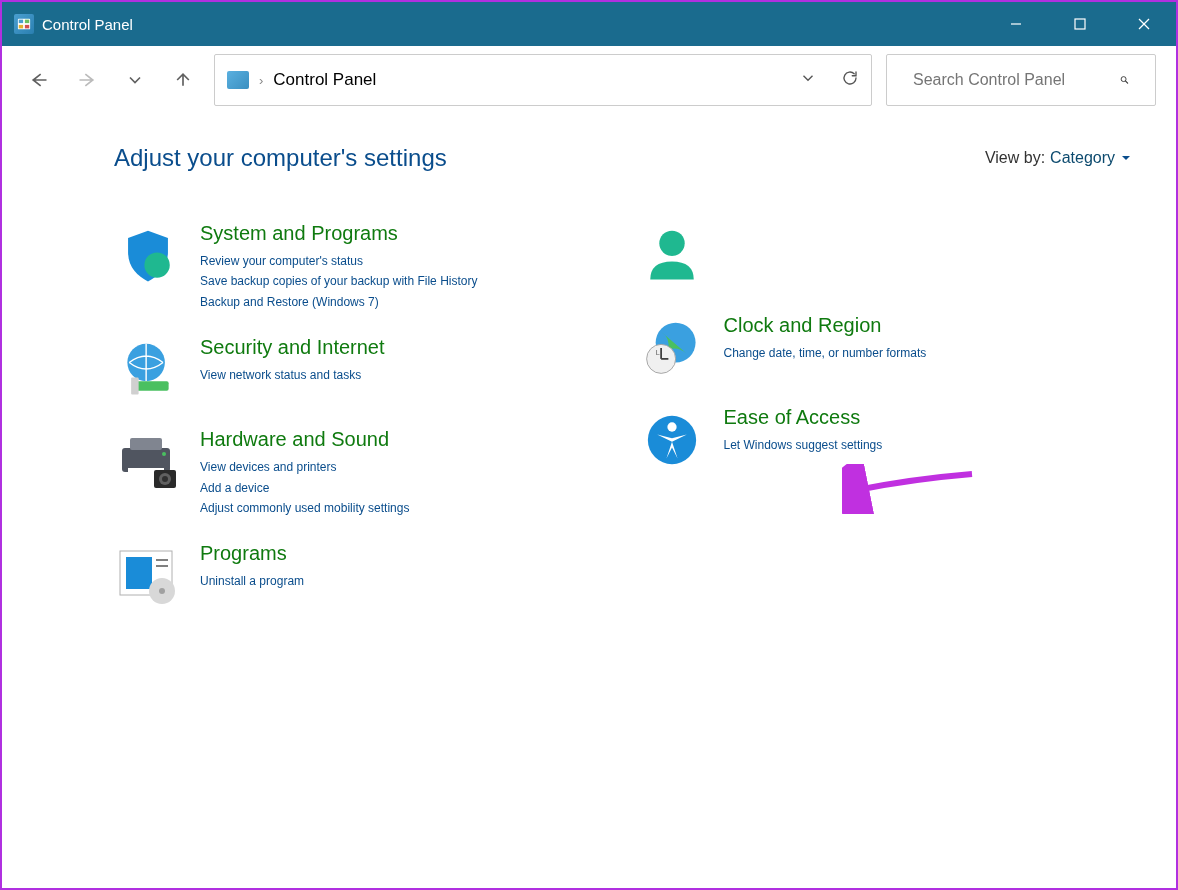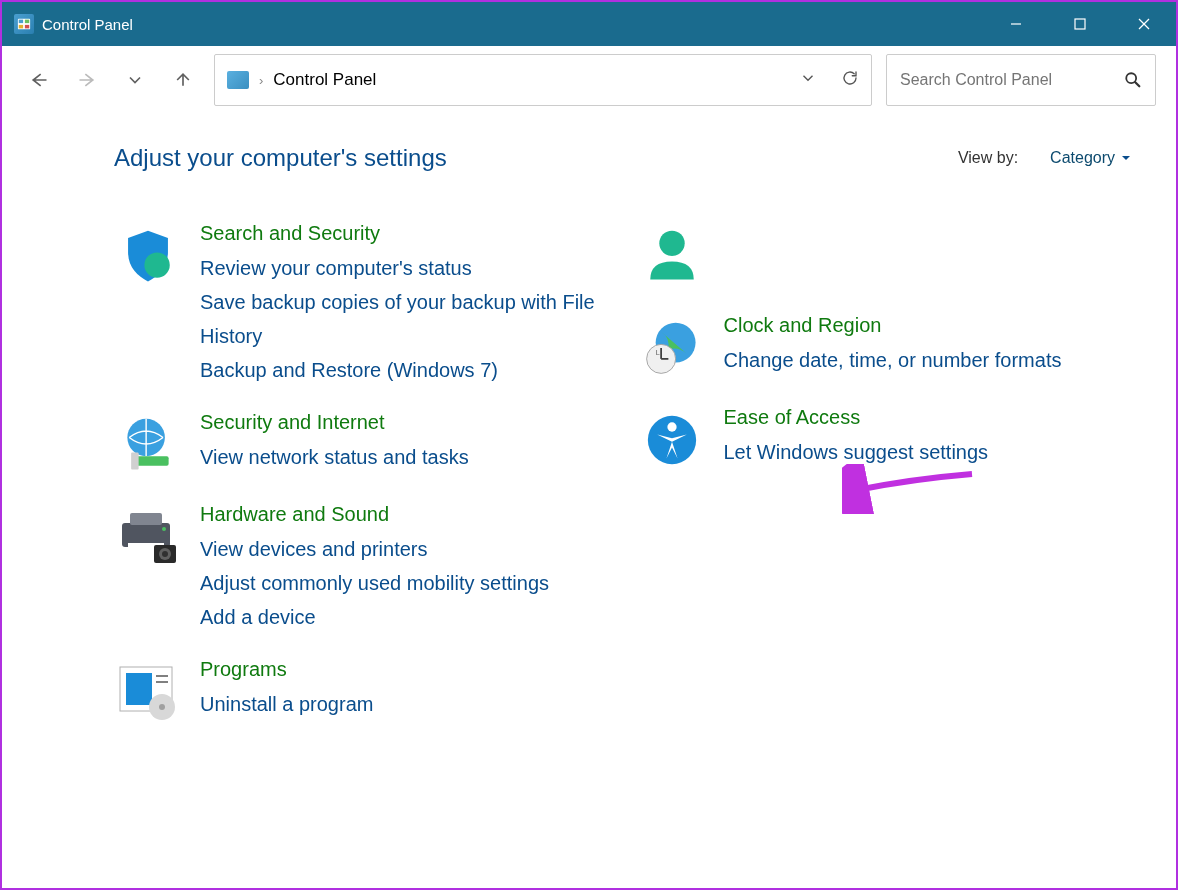--- a/index.html
+++ b/index.html
@@ -13,37 +13,37 @@
     .win-btn svg { width: 14px; height: 14px; }
     .navbar { height: 68px; display: flex; align-items: center; padding: 0 20px; gap: 14px; }
     .nav-arrow { width: 34px; height: 34px; display: flex; align-items: center; justify-content: center; color: #606060; cursor: pointer; }
     .nav-arrow svg { width: 20px; height: 20px; stroke: currentColor; stroke-width: 2; fill: none; }
     .addressbar { flex: 1; height: 52px; border: 1px solid #ccc; border-radius: 2px; display: flex; align-items: center; padding: 0 12px; gap: 10px; }
     .addr-icon { width: 22px; height: 18px; background: linear-gradient(135deg,#5ab0e0,#3a8fc0); border-radius: 2px; }
     .addr-sep { color: #888; font-size: 13px; }
     .addr-text { font-size: 17px; color: #000; }
     .addr-right { margin-left: auto; display: flex; gap: 24px; }
     .addr-right svg { width: 18px; height: 18px; stroke: #555; stroke-width: 1.8; fill: none; }
-    .searchbox { width: 270px; height: 52px; border: 1px solid #ccc; border-radius: 2px; display: flex; align-items: center; padding: 0 13px; }
+    .searchbox { width: 270px; height: 52px; border: 1px solid #ccc; border-radius: 2px; display: flex; align-items: center; padding: 0 26px; }
     .searchbox input { border: none; outline: none; font-size: 16px; flex: 1; color: #666; }
     .searchbox svg { width: 18px; height: 18px; fill: #333; }
     .content { padding: 30px 45px 0 112px; }
     .header-row { display: flex; justify-content: space-between; align-items: center; margin-bottom: 50px; }
     .header-title { font-size: 24px; color: #0a4d8c; }
-    .viewby { display: flex; align-items: center; gap: 32px; font-size: 16px; }
+    .viewby { display: flex; align-items: center; gap: 5px; font-size: 16px; }
     .viewby-label { color: #333; }
     .viewby-value { color: #0c4a6e; display: flex; align-items: center; gap: 6px; cursor: pointer; }
     .viewby-value svg { width: 10px; height: 10px; fill: #0a4d8c; }
     .grid { display: flex; gap: 30px; }
     .col { flex: 1; }
     .cat { display: flex; gap: 18px; margin-bottom: 24px; }
     .cat-icon { width: 68px; height: 68px; flex-shrink: 0; display: flex; align-items: center; justify-content: center; }
     .cat-body { flex: 1; }
     .cat-title { font-size: 20px; color: #0f7a0f; margin-bottom: 6px; cursor: pointer; }
-    .cat-link { font-size: 20px; color: #0a4d8c; cursor: pointer; line-height: 1.7; display: block; }
+    .cat-link { font-size: 12px; color: #0a4d8c; cursor: pointer; line-height: 1.7; display: block; }
     .shield-icon svg { width: 58px; height: 58px; }
     .network-icon svg { width: 60px; height: 60px; }
     .hardware-icon svg { width: 64px; height: 58px; }
     .programs-icon svg { width: 64px; height: 58px; }
     .user-icon svg { width: 58px; height: 58px; }
     .monitor-icon svg { width: 62px; height: 56px; }
     .clock-icon svg { width: 58px; height: 58px; }
     .ease-icon svg { width: 52px; height: 52px; }
     .uac-shield { width: 18px; height: 18px; display: inline-block; vertical-align: middle; margin-right: 4px; }
     .arrow-annotation { position: absolute; left: 840px; top: 462px; pointer-events: none; }
@@ -144,21 +144,21 @@
 
     <div class="col">
       <div class="cat">
         <div class="cat-icon shield-icon">
           <svg viewBox="0 0 64 64">
               <path d="M32 4 L54 12 V28 C54 44 44 54 32 60 C20 54 10 44 10 28 V12 Z" fill="#1a8cd8"></path>
               <circle cx="42" cy="42" r="14" fill="#1fb890"></circle>
             </svg>
         </div>
         <div class="cat-body">
-          <div class="cat-title">Search and Security</div>
+          <div class="cat-title">System and Programs</div>
           <span class="cat-link">Review your computer's status</span>
           <span class="cat-link">Save backup copies of your backup with File History</span>
           <span class="cat-link">Backup and Restore (Windows 7)</span>
         </div>
       </div>
 
       <div class="cat">
         <div class="cat-icon network-icon">
           <svg viewBox="0 0 64 64">
               <circle cx="30" cy="24" r="20" fill="#3aa0e0"></circle>
@@ -181,22 +181,22 @@
               <rect x="12" y="34" width="36" height="8" fill="#fff"></rect>
               <circle cx="48" cy="20" r="2" fill="#4ac060"></circle>
               <rect x="38" y="36" width="22" height="18" rx="2" fill="#2a2a2a"></rect>
               <circle cx="49" cy="45" r="6" fill="#606060"></circle>
               <circle cx="49" cy="45" r="3" fill="#303030"></circle>
             </svg>
         </div>
         <div class="cat-body">
           <div class="cat-title">Hardware and Sound</div>
           <span class="cat-link">View devices and printers</span>
+          <span class="cat-link">Add a device</span>
           <span class="cat-link">Adjust commonly used mobility settings</span>
-          <span class="cat-link">Add a device</span>
         </div>
       </div>
 
       <div class="cat">
         <div class="cat-icon programs-icon">
           <svg viewBox="0 0 64 58">
               <rect x="4" y="4" width="52" height="44" fill="#fff" stroke="#b0b0b0"></rect>
               <rect x="10" y="10" width="26" height="32" fill="#1a8cd8"></rect>
               <rect x="40" y="12" width="12" height="2" fill="#808080"></rect>
               <rect x="40" y="18" width="12" height="2" fill="#808080"></rect>

